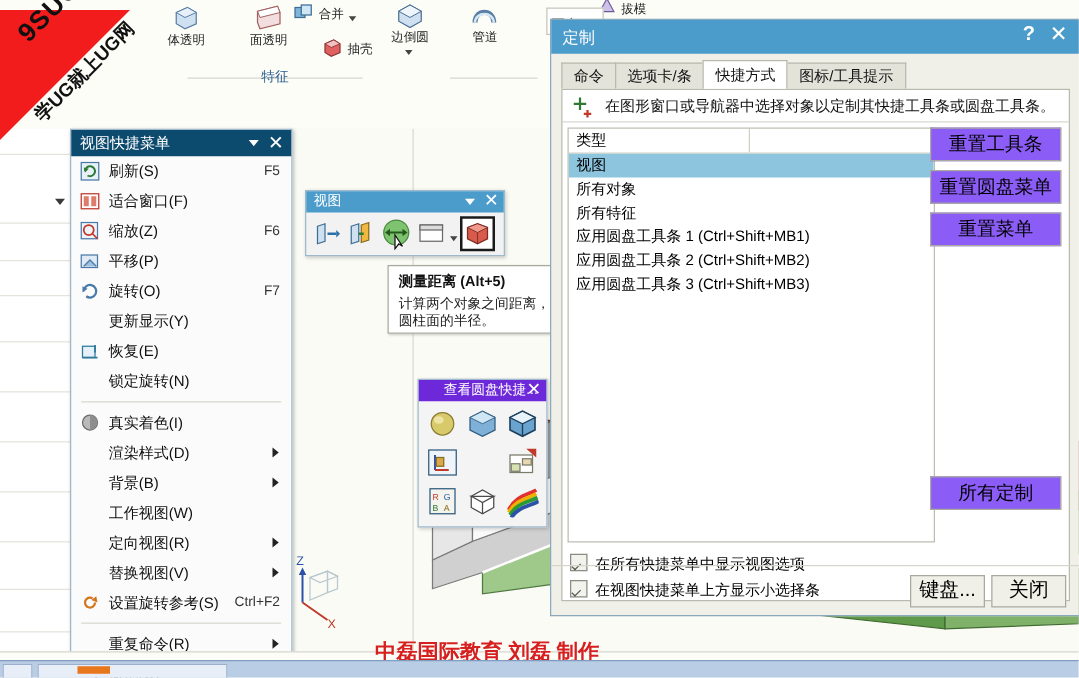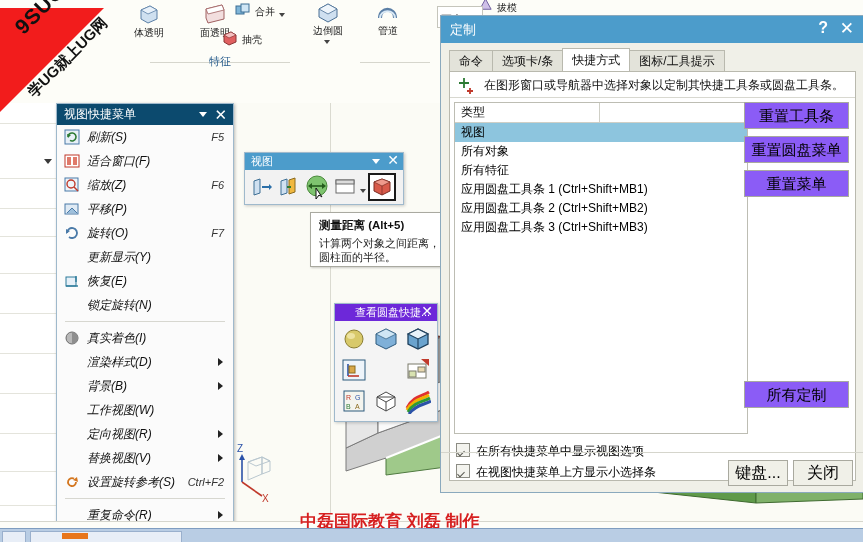--- a/index.html
+++ b/index.html
@@ -39,21 +39,21 @@
   #vp-divider2{left:232px;top:103px;width:1px;height:418px;background:#dadad0;}
 
   
   #triad{left:236px;top:440px;width:42px;height:60px;}
 
   
   #ctxmenu{left:56px;top:103px;width:176px;height:418px;background:#fbfbfb;border:1px solid #9fb9cc;box-shadow:1px 1px 3px rgba(0,0,0,.25);}
   #ctxmenu .hdr{height:21px;background:#0c4a6e;color:#fff;font-size:12px;line-height:21px;padding-left:7px;position:relative;}
   #ctxmenu .hdr .dd{position:absolute;right:26px;top:8px;width:0;height:0;border-left:4px solid transparent;border-right:4px solid transparent;border-top:5px solid #fff;}
   #ctxmenu .hdr .cx{position:absolute;right:6px;top:2px;color:#fff;font-size:15px;line-height:18px;font-weight:bold;}
-  .mi{height:24px;line-height:24px;position:relative;padding-left:30px;font-size:12px;color:#111;white-space:nowrap;font-style:italic;}
+  .mi{height:24px;line-height:24px;position:relative;padding-left:30px;font-size:12px;color:#111;white-space:nowrap;}
   .mi .ic{position:absolute;left:7px;top:4px;width:16px;height:16px;}
   .mi .key{position:absolute;right:9px;top:0;font-size:11px;color:#333;}
   .mi .sub{position:absolute;right:10px;top:8px;width:0;height:0;border-top:4px solid transparent;border-bottom:4px solid transparent;border-left:5px solid #222;}
   .msep{height:1px;margin:4px 8px;background:#d7d7d0;}
 
   
   #viewbar{left:244px;top:152px;width:158px;height:51px;background:#f2f2f2;border:1px solid #9fb9cc;box-shadow:1px 1px 3px rgba(0,0,0,.2);}
   #viewbar .hdr{height:17px;background:#4c9ccb;color:#fff;font-size:11px;line-height:17px;padding-left:6px;position:relative;}
   #viewbar .hdr .dd{position:absolute;right:23px;top:6px;width:0;height:0;border-left:4px solid transparent;border-right:4px solid transparent;border-top:5px solid #fff;}
   #viewbar .hdr .cx{position:absolute;right:4px;top:-1px;color:#fff;font-size:14px;font-weight:bold;}
@@ -144,21 +144,21 @@
     <div class="rib-row" style="justify-content:center;">
       <span>
         <svg width="16" height="16" viewBox="0 0 16 16">
             <rect x="1" y="4" width="8" height="8" fill="#7fb5d8" stroke="#3d6e94"></rect>
             <rect x="6" y="2" width="8" height="8" fill="#cfe6f5" stroke="#3d6e94"></rect>
           </svg>
       </span>
       <span class="rib-lbl">合并</span>
       <span class="tb-arw" style="position:relative;top:3px;border-top-color:#444;"></span>
     </div>
-    <div class="rib-row" style="justify-content:flex-start;margin-top:9px;">
+    <div class="rib-row" style="justify-content:flex-end;margin-top:9px;">
       <span>
         <svg width="16" height="16" viewBox="0 0 16 16">
             <polygon points="2,5 9,2 14,5 14,12 7,15 2,12" fill="#e06060" stroke="#8a3535"></polygon>
             <polygon points="2,5 9,2 14,5 7,8" fill="#f5c0c0" stroke="#8a3535" stroke-width="0.7"></polygon>
           </svg>
       </span>
       <span class="rib-lbl">抽壳</span>
     </div>
   </div>
 

